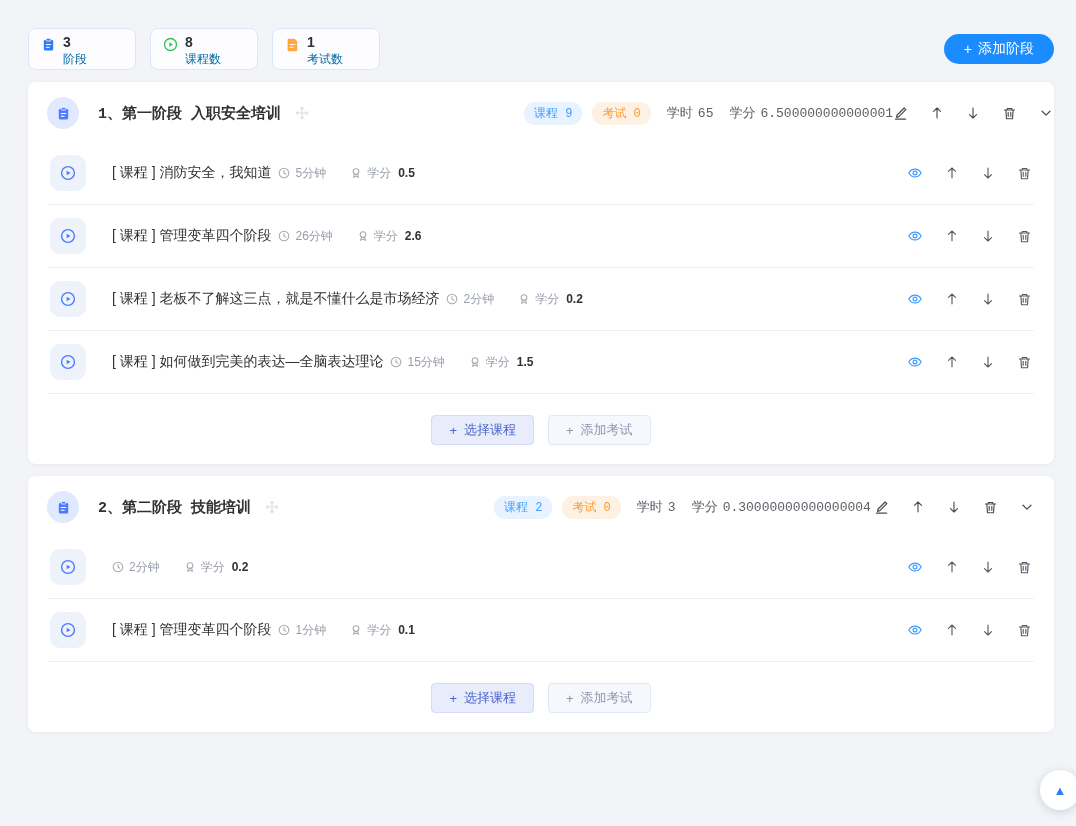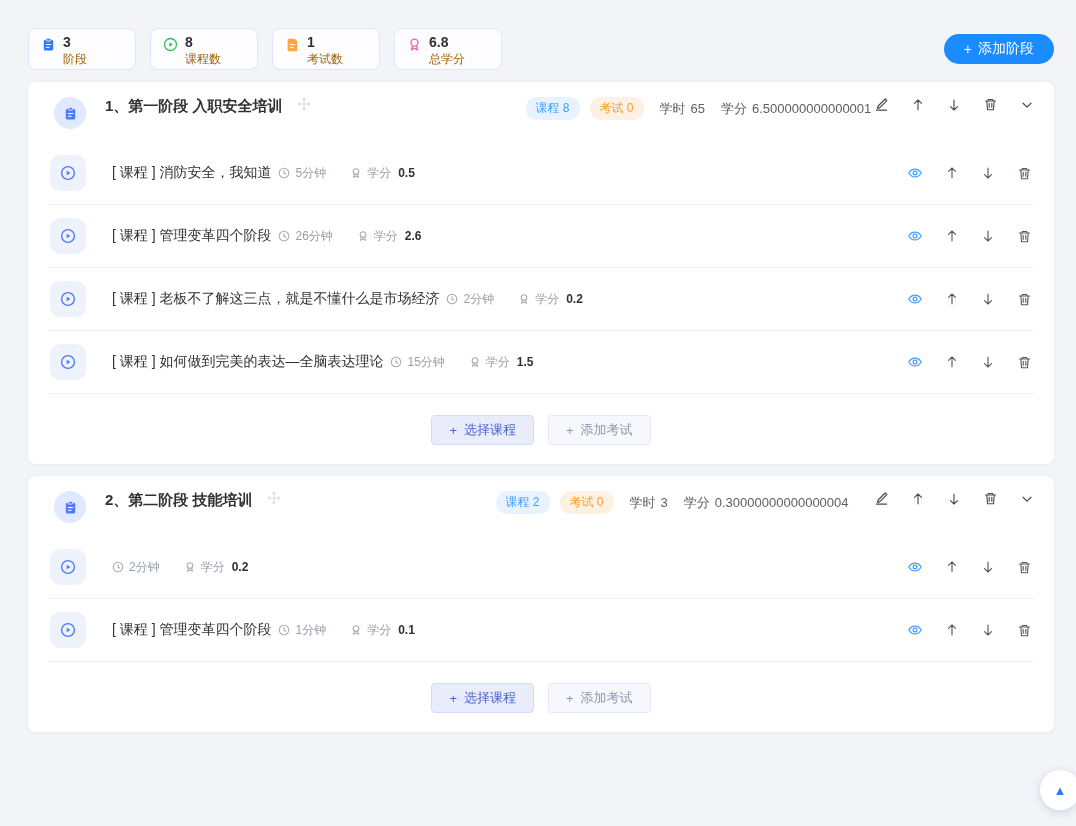--- a/index.html
+++ b/index.html
@@ -13,21 +13,21 @@
   
   .stats-row { display:flex; align-items:flex-start; gap:14px; }
   .stat-card {
     background:#fdfdff; border:1px solid #dbe7ff; border-radius:8px;
     height:42px; min-width:108px; padding:5px 18px 5px 12px;
     display:flex; align-items:flex-start; gap:7px;
   }
   .stat-icon { margin-top:3px; display:inline-flex; }
   .stat-main { display:flex; flex-direction:column; line-height:1.25; }
   .stat-value { font-size:14px; font-weight:bold; color:#303133; }
-  .stat-label { font-size:12px; color:#a16207; }
+  .stat-label { font-size:12px; color:#0369a1; }
   .ic-blue { color:#2b7cff; } .ic-green { color:#2fc25b; }
   .ic-orange { color:#ffa63e; } .ic-skyblue { color:#409eff; } .ic-pink { color:#f25bb5; }
 
   .add-stage-btn {
     margin-left:auto; background:#1a8cff; color:#fff; border:none; cursor:pointer;
     height:30px; margin-top:6px; padding:0 20px; border-radius:15px;
     font-size:14px; display:inline-flex; align-items:center; gap:6px;
     font-family:inherit;
   }
 
@@ -38,21 +38,21 @@
     color:#5d7fbe; font-size:13px; gap:9px;
   }
   .drag-banner .move-ic { color:#3f74e0; display:inline-flex; }
   .banner-close { margin-left:auto; color:#9ab0d0; font-size:16px; cursor:pointer; line-height:1; }
 
   
   .stage-card {
     margin-top:12px; background:#fff; border-radius:8px;
     box-shadow:0 1px 4px rgba(30,50,90,0.05); padding-bottom:0;
   }
-  .stage-header { display:flex; align-items:flex-start; padding:15px 20px 13px 26px; }
+  .stage-header { display:flex; align-items:center; padding:15px 20px 13px 19px;font-family:Liberation Mono, monospace; }
   .stage-avatar {
     width:32px; height:32px; border-radius:50%; background:#e0e9ff;
     display:flex; align-items:center; justify-content:center; color:#4d7bff; flex:none;
   }
   .stage-title { font-size:15px; font-weight:bold; color:#303133; margin-left:19px; white-space:nowrap; }
   .drag-handle { margin-left:14px; color:#d8dce4; display:inline-flex; cursor:grab; }
   .stage-badges { display:flex; align-items:center; margin-left:215px; gap:10px; white-space:nowrap; }
   .badge { font-size:12px; padding:3px 10px; border-radius:11px; }
   .badge-course { background:#e8f3ff; color:#409eff; }
   .badge-exam  { background:#fdf1e3; color:#ff9a2e; }
@@ -178,31 +178,20 @@
       <span class="stat-icon ic-orange">
           <svg width="15" height="15" viewBox="0 0 16 16">
             <use href="#i-examdoc"></use>
           </svg>
         </span>
       <span class="stat-main">
         <span class="stat-value">1</span>
         <span class="stat-label">考试数</span>
       </span>
     </div>
-    <div class="stat-card">
-      <span class="stat-icon ic-pink">
-          <svg width="15" height="15" viewBox="0 0 16 16">
-            <use href="#i-medal"></use>
-          </svg>
-        </span>
-      <span class="stat-main">
-        <span class="stat-value">6.8</span>
-        <span class="stat-label">总学分</span>
-      </span>
-    </div>
 
     <button class="add-stage-btn">
       <span>+</span>
       <span>添加阶段</span>
     </button>
   </div>
 
 
   <div class="stage-card">
     <div class="stage-header">
@@ -211,21 +200,21 @@
             <use href="#i-clipboard"></use>
           </svg>
         </span>
       <span class="stage-title">1、第一阶段 入职安全培训</span>
       <span class="drag-handle">
           <svg width="14" height="14" viewBox="0 0 16 16">
             <use href="#i-move"></use>
           </svg>
         </span>
       <span class="stage-badges">
-        <span class="badge badge-course">课程 8</span>
+        <span class="badge badge-course">课程 9</span>
         <span class="badge badge-exam">考试 0</span>
         <span class="stage-meta"><span>学时</span><b>65</b></span>
         <span class="stage-meta"><span>学分</span><b>6.500000000000001</b></span>
       </span>
       <span class="stage-actions">
         <button class="icon-btn">
             <svg width="15" height="15" viewBox="0 0 16 16">
               <use href="#i-edit"></use>
             </svg>
           </button>

